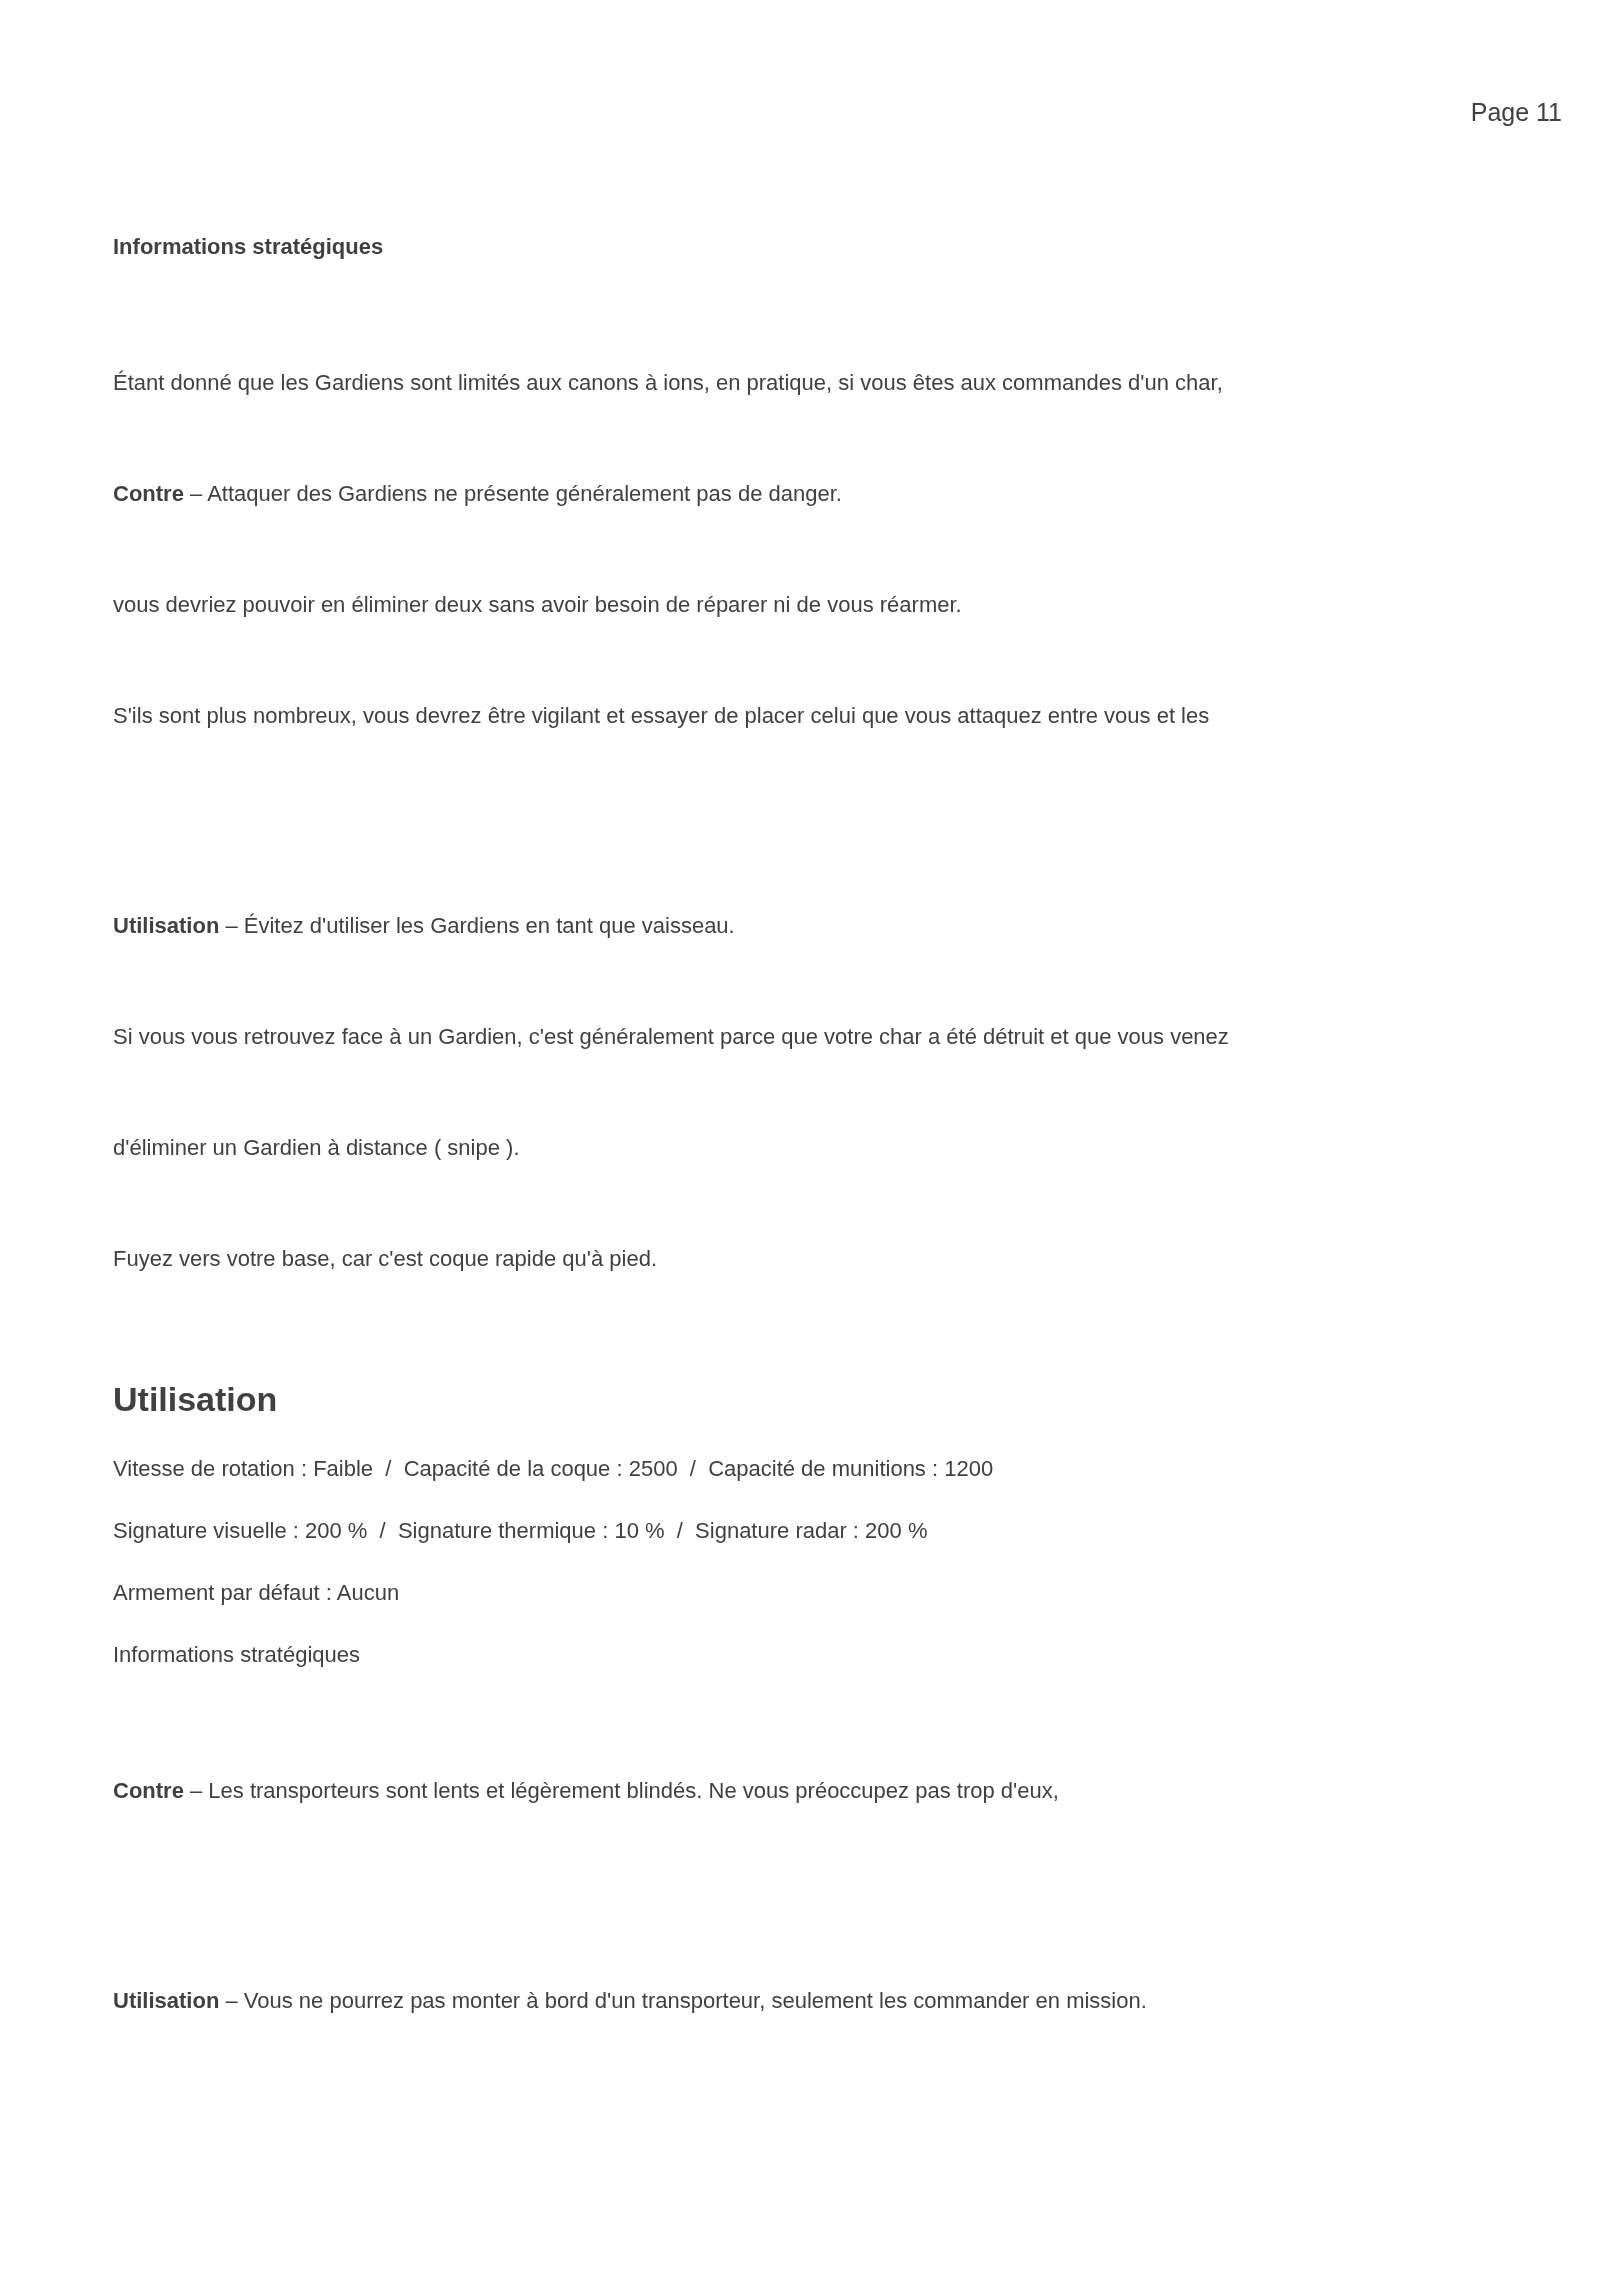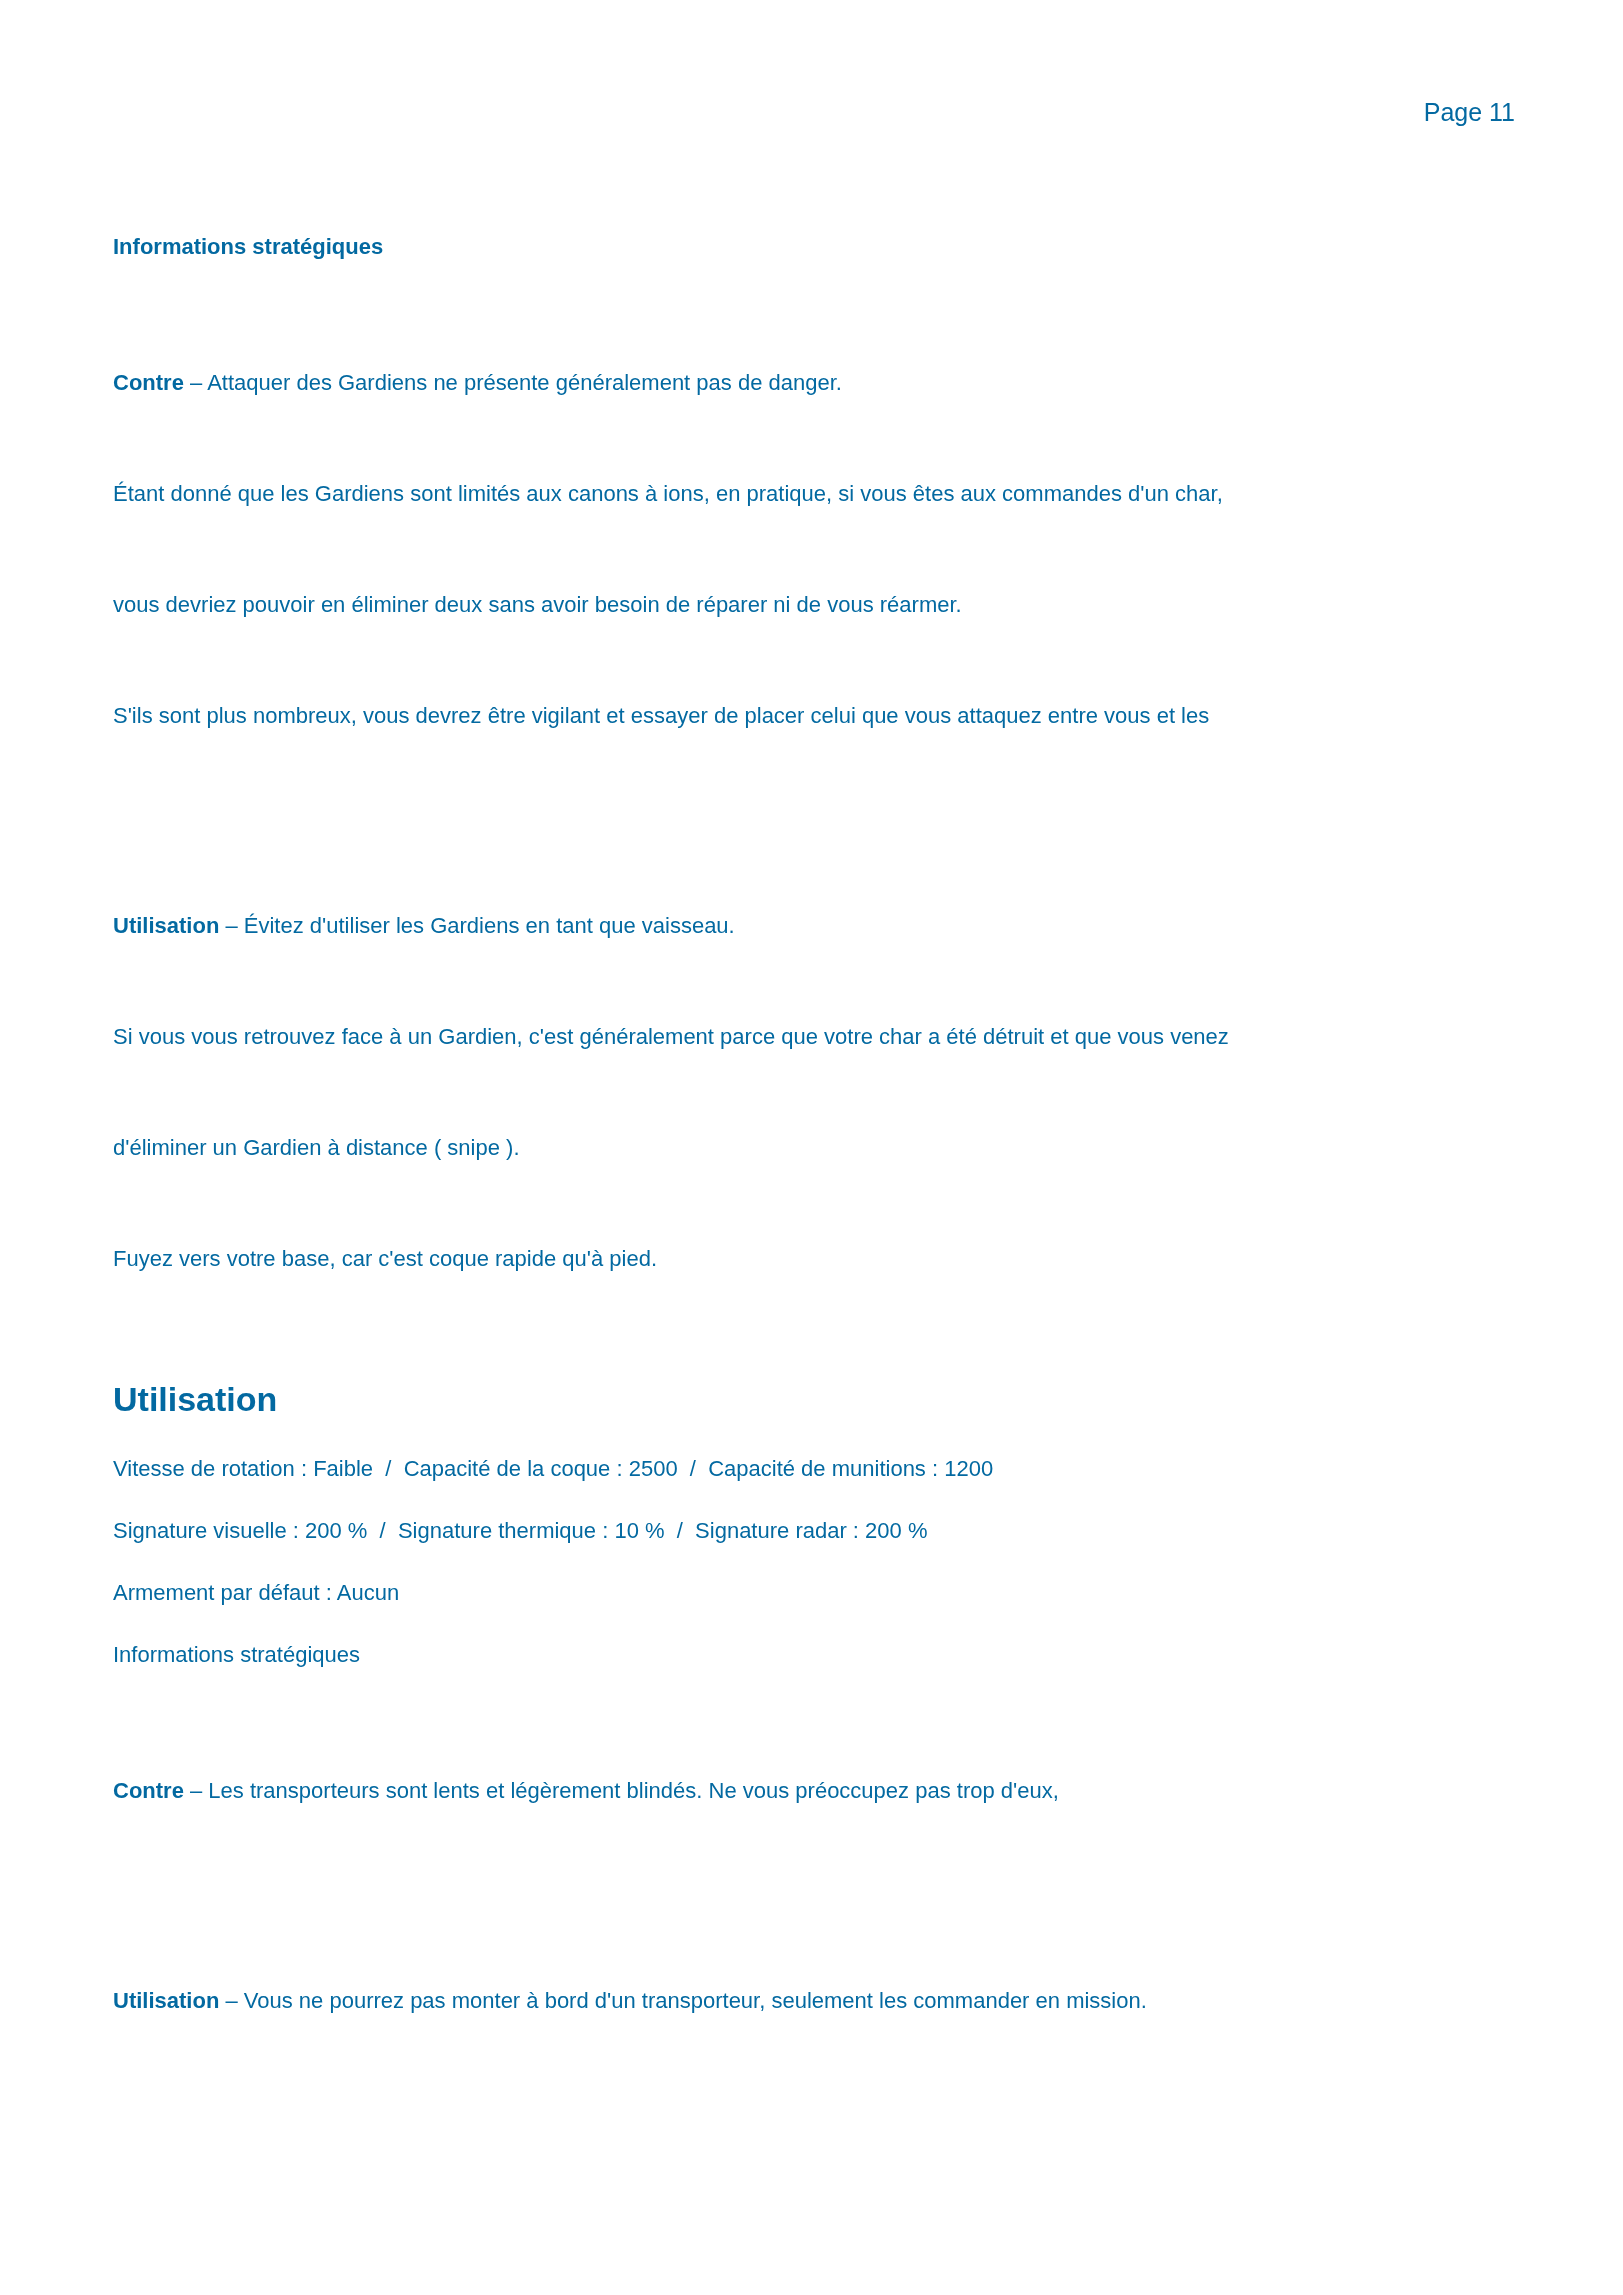--- a/index.html
+++ b/index.html
@@ -6,25 +6,25 @@
     margin: 0;
     padding: 0;
     background: #ffffff;
   }
   .sheet {
     position: relative;
     box-sizing: border-box;
     width: 1623px;
     height: 2295px;
     background: #ffffff;
-    color: #0369a1;
+    color: #404040;
     font-family: "Liberation Sans", sans-serif;
     font-size: 22px;
     line-height: 37px;
-    padding: 98px 108px 0 113px;
+    padding: 98px 61px 0 113px;
     overflow: hidden;
   }
   .page-number {
     text-align: right;
     font-size: 25px;
     line-height: 29px;
     margin: 0 0 101px 0;
   }
   .para {
     margin: 0 0 25px 0;
@@ -48,22 +48,22 @@
 </head>
 <body>
 
 <div class="sheet">
 
   <div class="page-number">Page 11</div>
 
   <p class="bold-head">Informations stratégiques</p>
 
   <p class="para">
+    <span class="line">Étant donné que les Gardiens sont limités aux canons à ions, en pratique, si vous êtes aux commandes d'un char,</span>
     <span class="line"><span class="bold">Contre</span><span> – Attaquer des Gardiens ne présente généralement pas de danger.</span></span>
-    <span class="line">Étant donné que les Gardiens sont limités aux canons à ions, en pratique, si vous êtes aux commandes d'un char,</span>
     <span class="line">vous devriez pouvoir en éliminer deux sans avoir besoin de réparer ni de vous réarmer.</span>
     <span class="line">S'ils sont plus nombreux, vous devrez être vigilant et essayer de placer celui que vous attaquez entre vous et les</span>
   </p>
 
   <p class="para">
     <span class="line"><span class="bold">Utilisation</span><span> – Évitez d'utiliser les Gardiens en tant que vaisseau.</span></span>
     <span class="line">Si vous vous retrouvez face à un Gardien, c'est généralement parce que votre char a été détruit et que vous venez</span>
     <span class="line">d'éliminer un Gardien à distance ( snipe ).</span>
     <span class="line">Fuyez vers votre base, car c'est coque rapide qu'à pied.</span>
   </p>

